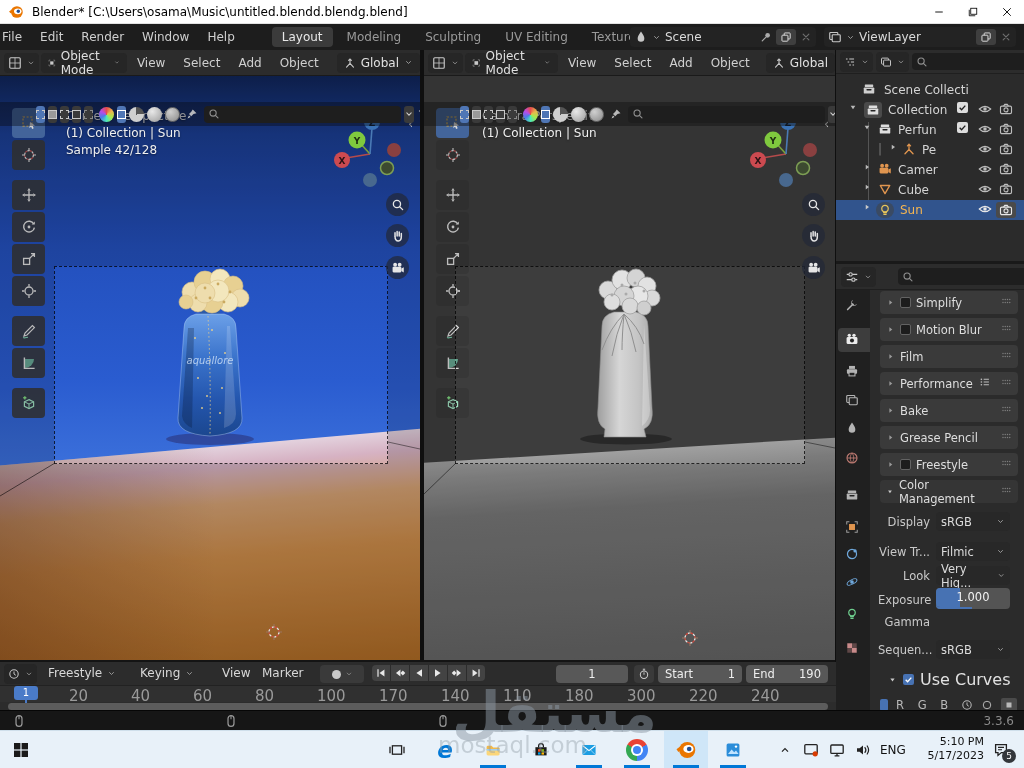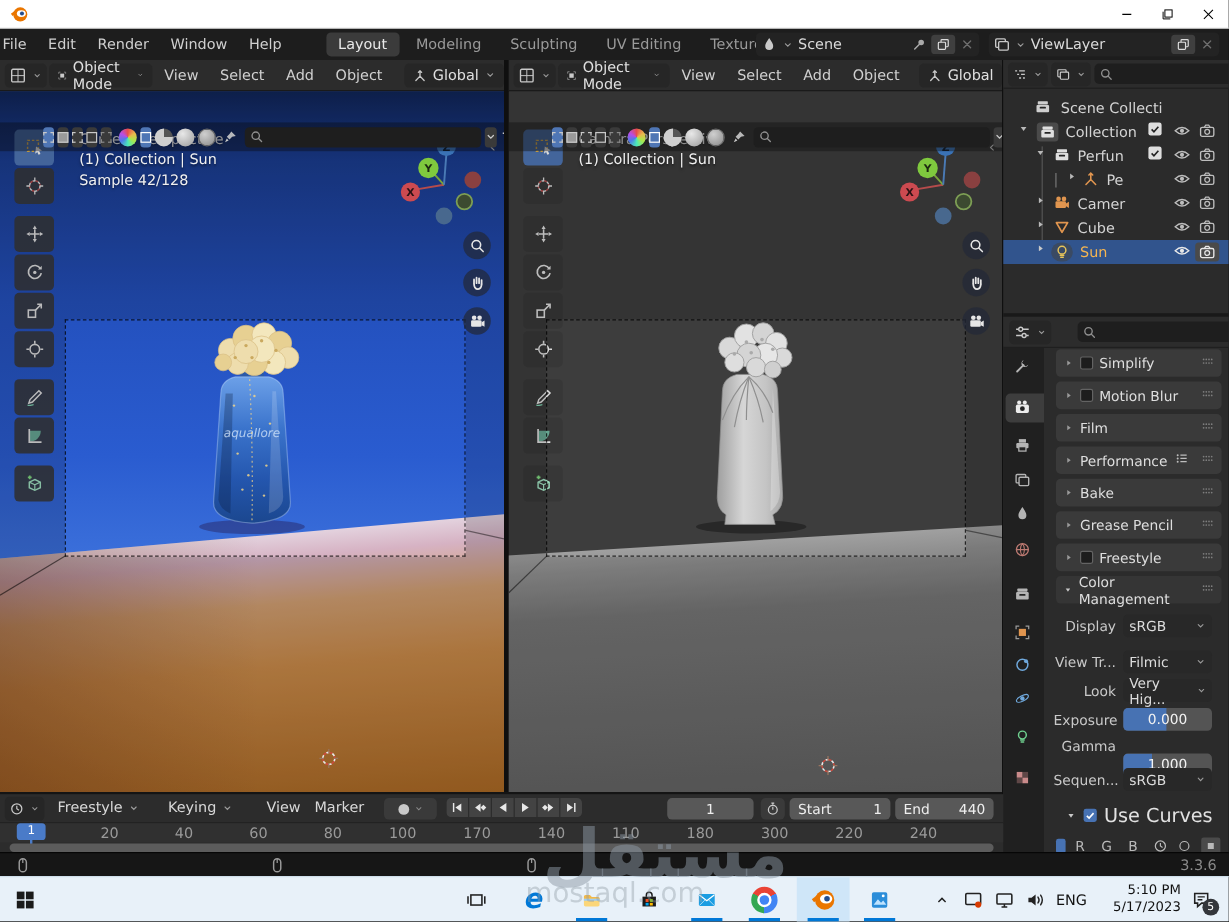--- a/index.html
+++ b/index.html
@@ -56,21 +56,21 @@
 .pfld{position:absolute;left:100px;width:74px;height:19px;background:#282828;border-radius:4px;display:flex;align-items:center;padding:0 5px;font-size:11.5px;color:#dcdcdc}
 .pfld svg{margin-left:auto;color:#9a9a9a}
 .pslider{position:absolute;left:100px;width:74px;height:19px;background:#545454;border-radius:4px;overflow:hidden;font-size:11.5px;color:#f2f2f2}
 .pslider .fill{position:absolute;left:0;top:0;bottom:0;background:#4772b3}
 .pslider .val{position:absolute;width:100%;text-align:center;line-height:19px}
 .ptab{position:absolute;left:9px;color:#b4b4b4}
 
 #timeline{left:0;top:662px;width:836px;height:48px;background:#2c2c2c}
 .pbtn{width:18px;height:16px;background:#434343;display:flex;align-items:center;justify-content:center;color:#e8e8e8}
 .tlfld{position:absolute;height:18px;background:#585858;border-radius:4px;display:flex;align-items:center;font-size:11.5px;color:#eee}
-.tick{position:absolute;top:1px;width:30px;text-align:right;font-size:12px;color:#9a9a9a}
+.tick{position:absolute;top:1px;width:30px;text-align:left;font-size:15px;color:#9a9a9a}
 
 #statusbar{left:0;top:710px;width:1024px;height:20px;background:#161616;border-top:1px solid #060606;color:#9a9a9a}
 
 #taskbar{left:0;top:730px;width:1024px;height:38px;background:#e8f1f9;border-top:1px solid #cfdfeb;color:#1a1a1a}
 .tico{position:absolute;top:8px;width:22px;height:22px;display:flex;align-items:center;justify-content:center}
 .underline{position:absolute;bottom:0;height:3px;width:26px;background:#0078d7}
 #searchbox{position:absolute;left:46px;top:1px;width:330px;height:36px;background:#fff;border:1px solid #8b9aa7;display:flex;align-items:center}
 #searchbox input{border:none;outline:none;font-size:13px;flex:1;color:#333;background:transparent;font-family:inherit}
 .chrome{width:22px;height:22px;border-radius:50%;background:conic-gradient(from -60deg,#ea4335 0 120deg,#4285f4 0 240deg,#34a853 0 360deg);position:relative}
 .chrome::before{content:"";position:absolute;inset:5px;border-radius:50%;background:#fff}
@@ -280,20 +280,21 @@
       </symbol>
 </defs>
   </svg>
 
 <div id="titlebar" class="r">
   <span class="ic" style="margin-left:8px">
       <svg class="i16">
         <use href="#s-blogo"></use>
       </svg>
     </span>
+  <span class="title">Blender* [C:\Users\osama\Music\untitled.blendd.blendg.blend]</span>
   <span style="flex:1"></span>
   <span class="wbtn">
       <svg class="i12" viewBox="0 0 16 16">
         <path d="M3 8h10" stroke="currentColor" stroke-width="1.2"></path>
       </svg>
     </span>
   <span class="wbtn">
       <svg class="i12">
         <use href="#s-maxi"></use>
       </svg>
@@ -1222,21 +1223,21 @@
         <svg style="width:9px;height:9px">
           <use href="#s-chev"></use>
         </svg>
       </span>
     <span class="plabel" style="left:42px;top:543px">Exposure</span>
     <span class="pslider" style="top:540px">
         <span class="fill" style="width:36px"></span>
         <span class="val">0.000</span>
       </span>
     <span class="plabel" style="left:42px;top:565px">Gamma</span>
-    <span class="pslider" style="top:578px">
+    <span class="pslider" style="top:538px">
         <span class="fill" style="width:24px"></span>
         <span class="val">1.000</span>
       </span>
     <span class="plabel" style="left:42px;top:593px">Sequen...</span>
     <span class="pfld" style="top:590px">
         <span>sRGB</span>
         <svg style="width:9px;height:9px">
           <use href="#s-chev"></use>
         </svg>
       </span>
@@ -1347,21 +1348,21 @@
         <svg class="i12">
           <use href="#s-stopw"></use>
         </svg>
       </span>
     <span class="tlfld" style="left:658px;top:3px;width:84px;padding:0 7px">
         <span>Start</span>
         <span style="margin-left:auto">1</span>
       </span>
     <span class="tlfld" style="left:746px;top:3px;width:82px;padding:0 7px">
         <span>End</span>
-        <span style="margin-left:auto">440</span>
+        <span style="margin-left:auto">190</span>
       </span>
   </div>
   <div class="r" style="left:0;top:24px;width:836px;height:16px;background:#303030">
     <span class="tick" style="left:69px">20</span>
     <span class="tick" style="left:131px">40</span>
     <span class="tick" style="left:193px">60</span>
     <span class="tick" style="left:255px">80</span>
     <span class="tick" style="left:317px">100</span>
     <span class="tick" style="left:379px">170</span>
     <span class="tick" style="left:441px">140</span>

